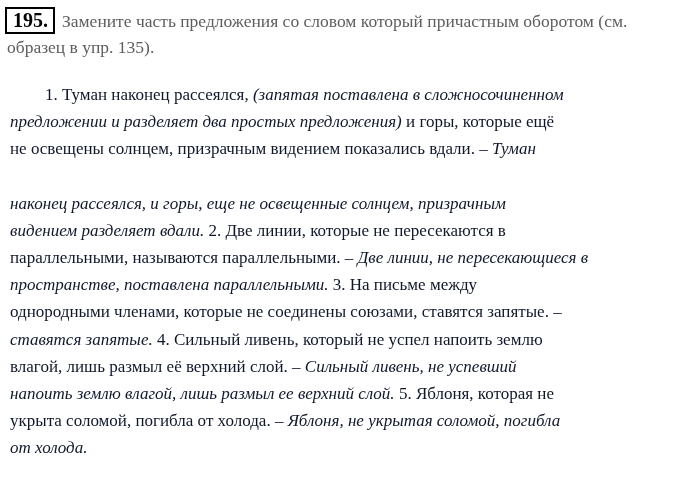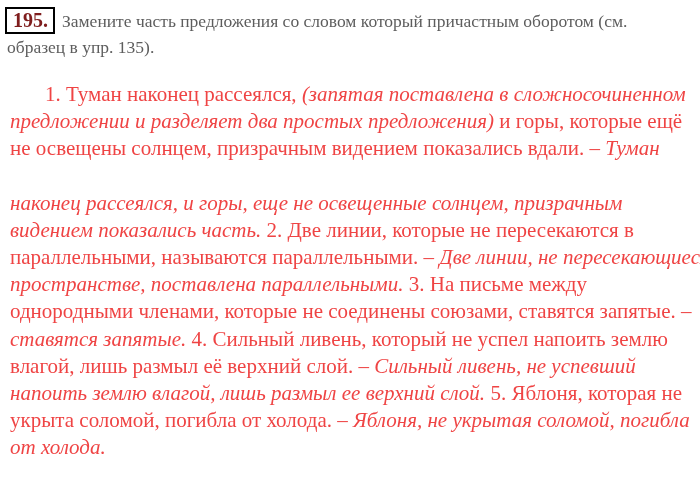--- a/index.html
+++ b/index.html
@@ -24,37 +24,37 @@
     line-height: 26px;
   }
   .header-line1 {
     display: flex;
     align-items: center;
     white-space: nowrap;
   }
   .badge {
     display: inline-block;
     border: 2.5px solid #000000;
-    color: #7f1d1d;
+    color: #000000;
     font-weight: bold;
     font-size: 20px;
     line-height: 22px;
     padding: 0 5px 1px 6px;
     margin-right: 7px;
     background: #ffffff;
   }
   .header-line2 {
     margin-left: 2px;
     white-space: nowrap;
   }
   
   .body-text {
     margin: 21px 4px 0 10px;
-    color: #ef4444;
-    font-size: 21px;
+    color: #0f172a;
+    font-size: 17px;
     line-height: 27.2px;
   }
   .line {
     white-space: nowrap;
   }
   .line.indent {
     padding-left: 35px;
   }
   .line.gap-before {
     margin-top: 27px;
@@ -74,21 +74,21 @@
       <span>Замените часть предложения со словом который причастным оборотом (см.</span>
     </div>
     <div class="header-line2">образец в упр. 135).</div>
   </div>
 
   <div class="body-text">
       <div class="line indent"><span class="rm">1. Туман наконец рассеялся, </span><span class="it">(запятая поставлена в сложносочиненном</span></div>
       <div class="line"><span class="it">предложении и разделяет два простых предложения)</span><span class="rm"> и горы, которые ещё</span></div>
       <div class="line"><span class="rm">не освещены солнцем, призрачным видением показались вдали. – </span><span class="it">Туман</span></div>
       <div class="line gap-before"><span class="it">наконец рассеялся, и горы, еще не освещенные солнцем, призрачным</span></div>
-      <div class="line"><span class="it">видением показались часть.</span><span class="rm"> 2. Две линии, которые не пересекаются в</span></div>
+      <div class="line"><span class="it">видением разделяет вдали.</span><span class="rm"> 2. Две линии, которые не пересекаются в</span></div>
       <div class="line"><span class="rm">параллельными, называются параллельными. – </span><span class="it">Две линии, не пересекающиеся в</span></div>
       <div class="line"><span class="it">пространстве, поставлена параллельными.</span><span class="rm"> 3. На письме между</span></div>
       <div class="line"><span class="rm">однородными членами, которые не соединены союзами, ставятся запятые. –</span></div>
       <div class="line"><span class="it">ставятся запятые.</span><span class="rm"> 4. Сильный ливень, который не успел напоить землю</span></div>
       <div class="line"><span class="rm">влагой, лишь размыл её верхний слой. – </span><span class="it">Сильный ливень, не успевший</span></div>
       <div class="line"><span class="it">напоить землю влагой, лишь размыл ее верхний слой.</span><span class="rm"> 5. Яблоня, которая не</span></div>
       <div class="line"><span class="rm">укрыта соломой, погибла от холода. – </span><span class="it">Яблоня, не укрытая соломой, погибла</span></div>
       <div class="line"><span class="it">от холода.</span></div>
     </div>
 

